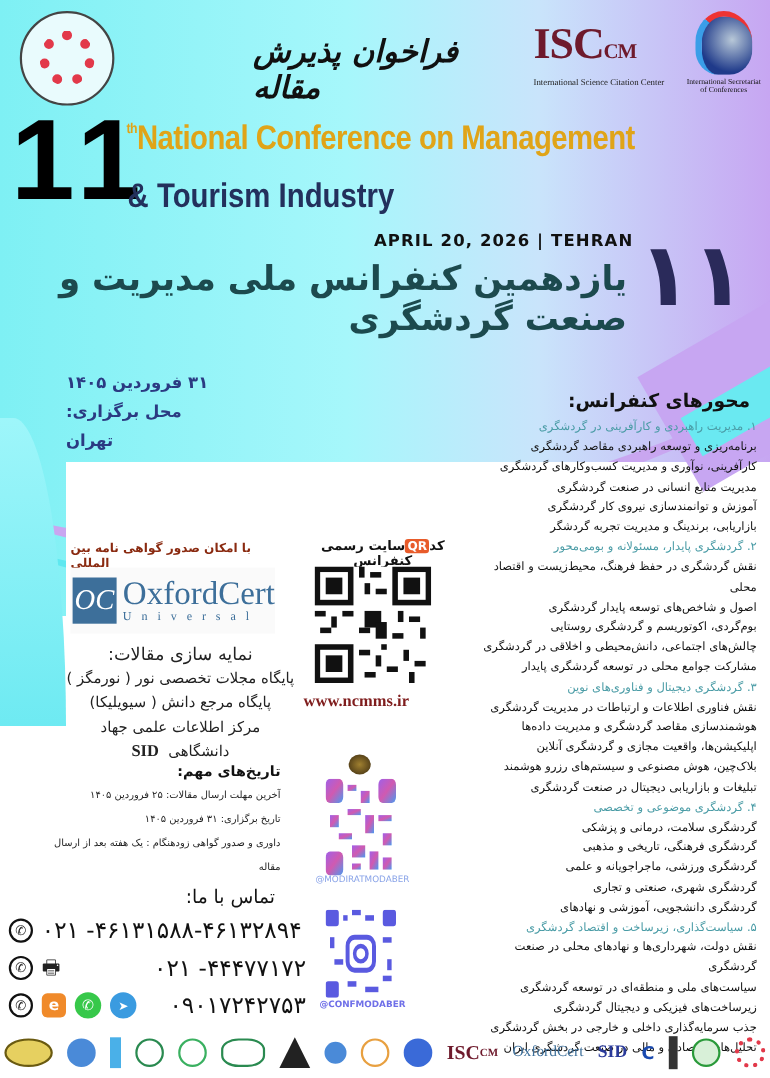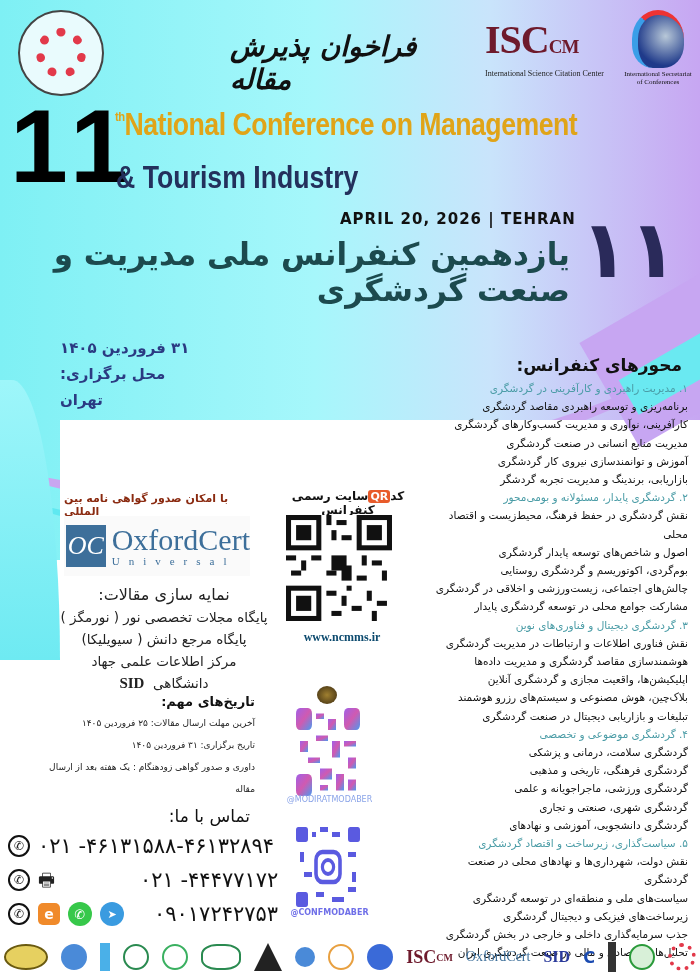--- a/index.html
+++ b/index.html
@@ -56,21 +56,21 @@
 .oxford-sub{font-family:"Liberation Serif",serif;font-size:11px;color:#3d6f9a;letter-spacing:9px}
 .index{left:46px;top:584px;width:236px;text-align:center}
 .index-title{font-size:16px;color:#222;line-height:22px}
 .index-item{font-size:13.5px;color:#222;line-height:22px}
 .index-item b{font-family:"Liberation Serif",serif;font-size:15px}
 
 
 .qr-label{left:278px;top:489px;width:140px;font-weight:bold;font-size:12px;color:#111;text-align:center}
 .qr-label .qr{color:#fff;background:#e85b2a;border-radius:3px;padding:0 2px;font-size:11px}
 .qr1{left:286px;top:515px;width:106px;height:106px}
-.site-url{left:276px;top:630px;width:132px;font-family:"Liberation Serif",serif;font-weight:bold;font-size:12px;color:#0c4a6e;text-align:center}
+.site-url{left:276px;top:630px;width:132px;font-family:"Liberation Serif",serif;font-weight:bold;font-size:15px;color:#7f1d1d;}
 
 
 .dates{left:40px;top:692px;width:215px}
 .dates-title{font-weight:bold;font-size:13px;color:#111;line-height:20px}
 .date-row{font-size:9px;color:#222;line-height:22px}
 
 
 .avatar{left:317px;top:686px;width:20px;height:18px;border-radius:50%;background:radial-gradient(#a08030,#3a2a10)}
 .qr2{left:296px;top:708px;width:64px;height:88px}
 .qr2-handle{left:282px;top:795px;width:95px;font-size:8px;color:#8aa4e8;text-align:center}
@@ -145,21 +145,21 @@
     <div class="axis-item">کارآفرینی، نوآوری و مدیریت کسب‌وکارهای گردشگری</div>
     <div class="axis-item">مدیریت منابع انسانی در صنعت گردشگری</div>
     <div class="axis-item">آموزش و توانمندسازی نیروی کار گردشگری</div>
     <div class="axis-item">بازاریابی، برندینگ و مدیریت تجربه گردشگر</div>
   </div>
   <div class="axis-group">
     <div class="axis-title">۲. گردشگری پایدار، مسئولانه و بومی‌محور</div>
     <div class="axis-item">نقش گردشگری در حفظ فرهنگ، محیط‌زیست و اقتصاد محلی</div>
     <div class="axis-item">اصول و شاخص‌های توسعه پایدار گردشگری</div>
     <div class="axis-item">بوم‌گردی، اکوتوریسم و گردشگری روستایی</div>
-    <div class="axis-item">چالش‌های اجتماعی، زیست‌ورزشی و اخلاقی در گردشگری</div>
+    <div class="axis-item">چالش‌های اجتماعی، دانش‌محیطی و اخلاقی در گردشگری</div>
     <div class="axis-item">مشارکت جوامع محلی در توسعه گردشگری پایدار</div>
   </div>
   <div class="axis-group">
     <div class="axis-title">۳. گردشگری دیجیتال و فناوری‌های نوین</div>
     <div class="axis-item">نقش فناوری اطلاعات و ارتباطات در مدیریت گردشگری</div>
     <div class="axis-item">هوشمندسازی مقاصد گردشگری و مدیریت داده‌ها</div>
     <div class="axis-item">اپلیکیشن‌ها، واقعیت مجازی و گردشگری آنلاین</div>
     <div class="axis-item">بلاک‌چین، هوش مصنوعی و سیستم‌های رزرو هوشمند</div>
     <div class="axis-item">تبلیغات و بازاریابی دیجیتال در صنعت گردشگری</div>
   </div>

